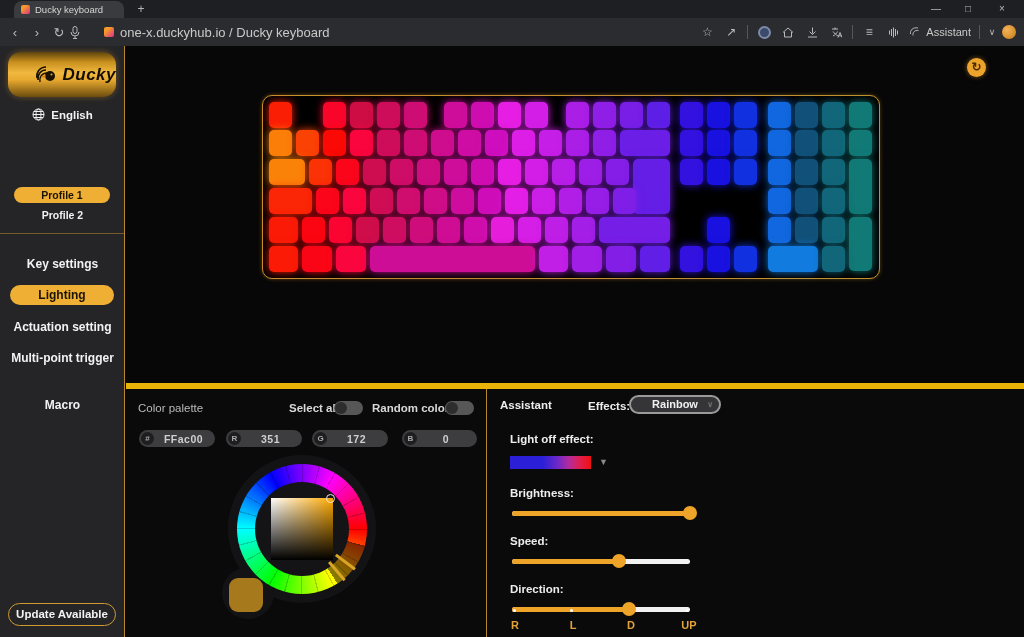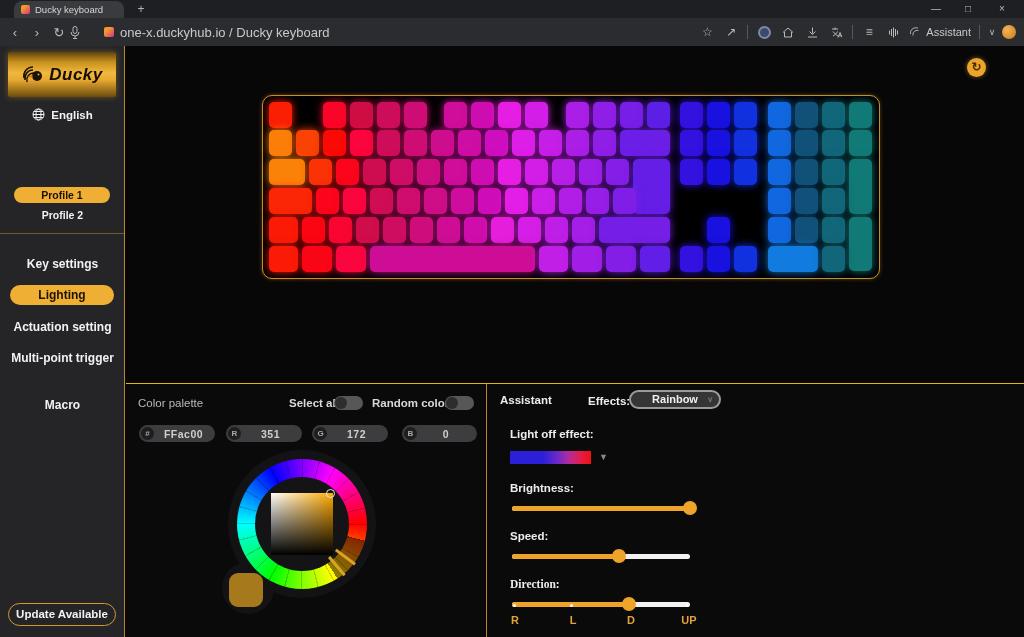--- a/index.html
+++ b/index.html
@@ -19,42 +19,42 @@
   .tools{display:flex;align-items:center;gap:4px;padding-right:8px;}
   .tool{width:20px;height:20px;display:flex;align-items:center;justify-content:center;color:#b9b9b9;font-size:12px;flex:none;}
   .tsep{width:1px;height:14px;background:#55565a;margin:0 2px;flex:none;}
   .onepass{width:13px;height:13px;border-radius:50%;border:2px solid #7e8aa8;background:#3a4a6b;}
   .assist-label{color:#c9c9c9;font-size:11px;margin:0 2px 0 1px;}
   .avatar{width:14px;height:14px;border-radius:50%;background:radial-gradient(circle at 35% 35%,#f3b45a,#c77a15);}
 
   
   .app{position:absolute;top:46px;left:0;right:0;bottom:0;background:#070707;}
   .sidebar{position:absolute;left:0;top:0;bottom:0;width:125px;background:#252527;border-right:1px solid #b8862b;}
-  .logo{position:absolute;left:8px;top:6px;width:108px;height:45px;border-radius:2px;background:linear-gradient(180deg,#5d430e 0%,#c78f1d 22%,#f1b83f 46%,#e8a92f 62%,#6b4c0e 100%);display:flex;align-items:center;justify-content:center;gap:2px;box-shadow:0 0 6px rgba(240,170,50,.35);}
+  .logo{position:absolute;left:8px;top:6px;width:108px;height:45px;border-radius:13px;background:linear-gradient(180deg,#5d430e 0%,#c78f1d 22%,#f1b83f 46%,#e8a92f 62%,#6b4c0e 100%);display:flex;align-items:center;justify-content:flex-end;gap:2px;box-shadow:0 0 6px rgba(240,170,50,.35);}
   .logo-text{font-size:17px;font-weight:bold;font-style:italic;color:#140e02;letter-spacing:.5px;}
   .lang-row{position:absolute;left:0;top:62px;width:125px;display:flex;align-items:center;justify-content:center;gap:6px;color:#f2f2f2;font-size:11.5px;font-weight:bold;}
   .device-box{position:absolute;left:4px;top:85px;width:116px;height:50px;border:1.5px solid #d09a31;border-radius:9px;padding:7px 9px;}
   .device-label{color:#f0f0f0;font-size:10.5px;font-weight:bold;}
   .device-name{color:#e3a23a;font-size:10px;font-weight:bold;margin-top:6px;}
   .profile-pill{position:absolute;left:14px;top:141px;width:96px;height:16px;border-radius:9px;background:#efaf35;color:#1a1202;font-size:10.5px;font-weight:bold;text-align:center;line-height:16px;}
   .profile-alt{position:absolute;left:0;top:163px;width:125px;text-align:center;color:#f2f2f2;font-size:10.5px;font-weight:bold;}
   .side-divider{position:absolute;left:0;top:187px;width:125px;height:1px;background:rgba(200,146,46,.5);}
   .menu-item{position:absolute;left:0;width:125px;text-align:center;color:#f2f2f2;font-size:12px;font-weight:bold;}
   .menu-pill{position:absolute;left:10px;width:104px;height:20px;border-radius:11px;background:#efaf35;color:#1a1202;font-size:12px;font-weight:bold;text-align:center;line-height:20px;}
   .update-btn{position:absolute;left:8px;top:557px;width:108px;height:23px;border:1.5px solid #d09a31;border-radius:12px;background:transparent;color:#f2f2f2;font-size:11.5px;font-weight:bold;text-align:center;line-height:20px;}
 
   .main{position:absolute;left:126px;top:0;right:0;bottom:0;}
   .sync-btn{position:absolute;left:841px;top:12px;width:19px;height:19px;border-radius:50%;background:#eda42c;color:#4a3000;font-size:12px;font-weight:bold;text-align:center;line-height:18px;box-shadow:0 0 5px rgba(237,164,44,.5);}
 
   
   .kb{position:absolute;left:136px;top:49px;width:618px;height:184px;border:1.5px solid #c8932b;border-radius:10px;background:#000;box-shadow:0 0 4px rgba(200,147,43,.4);}
   .key{position:absolute;border-radius:5px;}
 
   
-  .bottom{position:absolute;left:0;right:0;top:337px;bottom:0;border-top:1px solid #eab308;display:flex;background:#0a0a0a;}
+  .bottom{position:absolute;left:0;right:0;top:337px;bottom:0;border-top:6px solid #eab308;display:flex;background:#0a0a0a;}
   .palette-panel{width:361px;border-right:1px solid #b8862b;position:relative;flex:none;}
   .params-panel{flex:1;position:relative;}
   .plabel{position:absolute;font-size:11.5px;color:#b9b9b9;}
   .wlabel{position:absolute;font-size:11.5px;font-weight:bold;color:#ededed;}
   .toggle{position:absolute;width:29px;height:14px;border-radius:7px;background:#575757;}
   .toggle .knob{position:absolute;left:1px;top:1px;width:12px;height:12px;border-radius:50%;background:#2d2d2d;}
   .pill{position:absolute;top:41px;height:17px;border-radius:9px;background:#3d3d3f;display:flex;align-items:center;padding:0 2px;}
   .pill .badge{width:13px;height:13px;border-radius:50%;background:#1e1e20;color:#a8a8a8;font-size:8px;font-weight:bold;display:flex;align-items:center;justify-content:center;flex:none;}
   .pill .val{flex:1;text-align:center;color:#cfcfcf;font-size:10.5px;font-weight:bold;letter-spacing:.5px;}
 
@@ -358,21 +358,21 @@
             <span class="thumb"></span>
         </div>
 
         <div class="wlabel" style="left:23px;top:146px;">Speed:</div>
         <div class="slider" style="left: 25px; top: 165px; --pct: 60%;">
           <span class="track"></span>
             <span class="fill"></span>
             <span class="thumb"></span>
         </div>
 
-        <div class="wlabel" style="left:23px;top:194px;font-family:Liberation Serif, serif;">Direction:</div>
+        <div class="wlabel" style="left:23px;top:194px;">Direction:</div>
         <div class="slider" style="left: 25px; top: 213px; --pct: 66%;">
           <span class="track"></span>
             <span class="fill"></span>
           <span class="dot" style="left:1px;"></span>
             <span class="dot" style="left:58px;"></span>
           <span class="dot" style="left:117px;"></span>
             <span class="dot" style="right:1px;"></span>
           <span class="thumb"></span>
         </div>
         <div class="dirstop" style="left:28px;">R</div>

